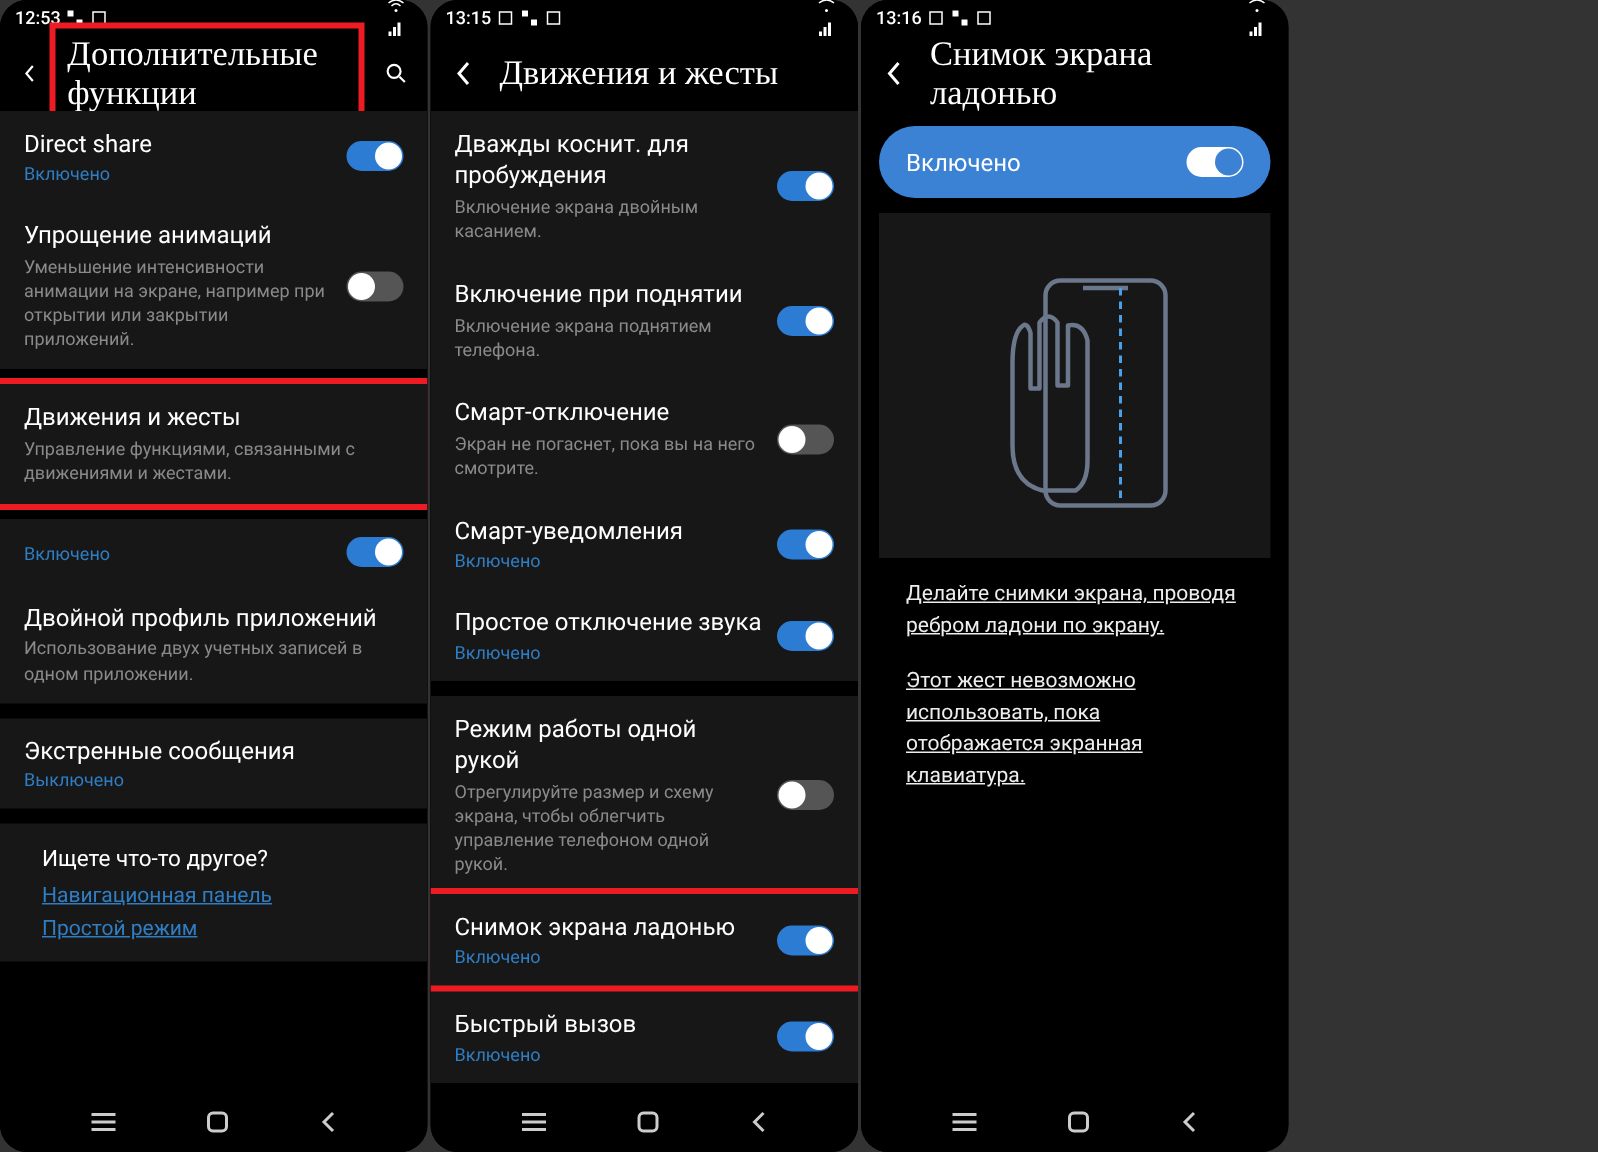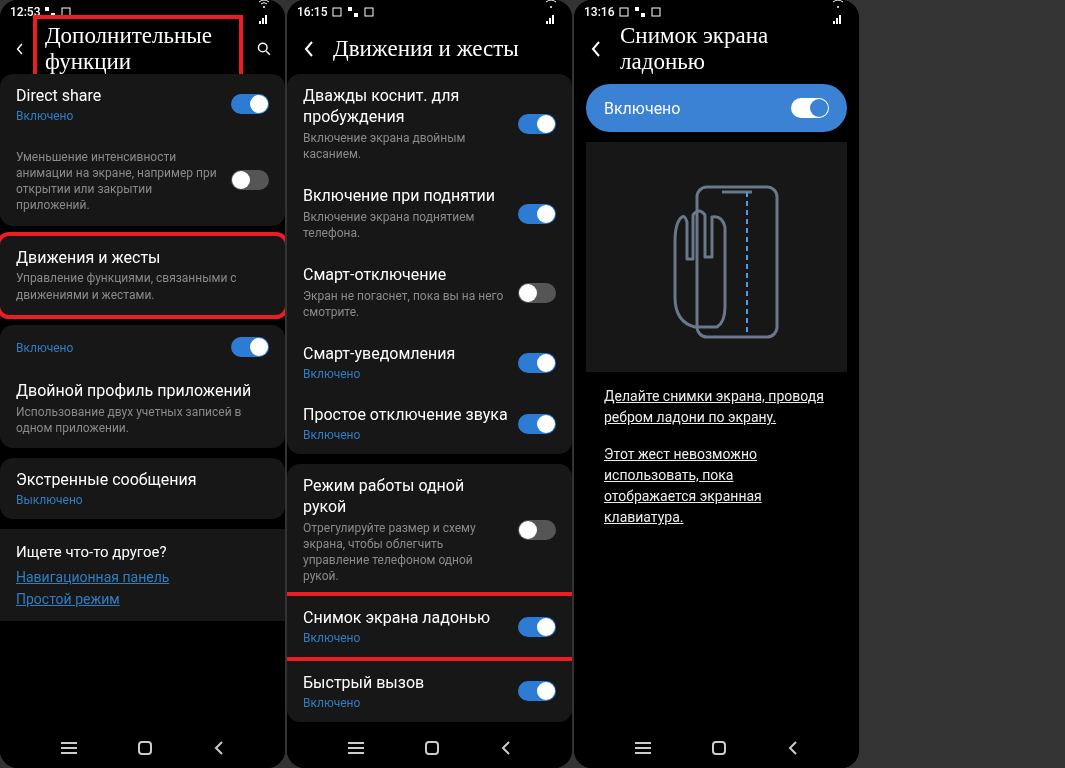--- a/index.html
+++ b/index.html
@@ -52,21 +52,20 @@
   }
   .back-icon, .search-icon { cursor: pointer; }
   .content {
     flex: 1;
     overflow: hidden;
     background: #000;
   }
   .section {
     background: #171717;
     margin-bottom: 10px;
-    border-radius: 13px;
   }
   .item {
     padding: 12px 16px;
     display: flex;
     align-items: center;
     justify-content: space-between;
     gap: 10px;
   }
   .item-text { flex: 1; }
   .item-title {
@@ -106,21 +105,21 @@
   .toggle.on::after { right: 1px; }
   .toggle.off::after { left: 1px; }
   .red-box {
     border: 4px solid #ed1c24;
     margin: -4px;
     position: relative;
     z-index: 2;
   }
   .footer-hint {
     background: #171717;
-    padding: 14px 16px;
+    padding: 14px 28px;
   }
   .hint-title { color: #fff; font-size: 15px; margin-bottom: 8px; }
   .hint-link { color: #2f7ec4; font-size: 14px; margin-top: 6px; text-decoration: underline; }
   .nav-bar {
     height: 40px;
     background: #000;
     display: flex;
     justify-content: space-around;
     align-items: center;
     padding: 0 30px;
@@ -217,20 +216,21 @@
     <div class="section">
       <div class="item">
         <div class="item-text">
           <div class="item-title">Direct share</div>
           <div class="item-status-on">Включено</div>
         </div>
         <div class="toggle on"></div>
       </div>
       <div class="item">
         <div class="item-text">
+          <div class="item-title">Упрощение анимаций</div>
           <div class="item-sub">Уменьшение интенсивности анимации на экране, например при открытии или закрытии приложений.</div>
         </div>
         <div class="toggle off"></div>
       </div>
     </div>
     <div class="section red-box">
       <div class="item">
         <div class="item-text">
           <div class="item-title">Движения и жесты</div>
           <div class="item-sub">Управление функциями, связанными с движениями и жестами.</div>
@@ -276,21 +276,21 @@
       </svg>
     <svg width="14" height="16" viewBox="0 0 14 16" class="nav-btn">
         <path d="M10 2L4 8l6 6" stroke="#ccc" stroke-width="2" fill="none"></path>
       </svg>
   </div>
 </div>
 
 <div class="phone">
   <div class="status-bar">
     <div class="status-left">
-      <span>16:15</span>
+      <span>13:15</span>
       <svg class="status-icon" viewBox="0 0 12 12">
           <rect x="2" y="2" width="8" height="8" fill="none" stroke="#fff"></rect>
         </svg>
       <svg class="status-icon" viewBox="0 0 12 12">
           <rect x="1" y="1" width="4" height="4" fill="#fff"></rect>
           <rect x="7" y="7" width="4" height="4" fill="#fff"></rect>
         </svg>
       <svg class="status-icon" viewBox="0 0 12 12">
           <rect x="2" y="2" width="8" height="8" fill="none" stroke="#fff"></rect>
         </svg>

